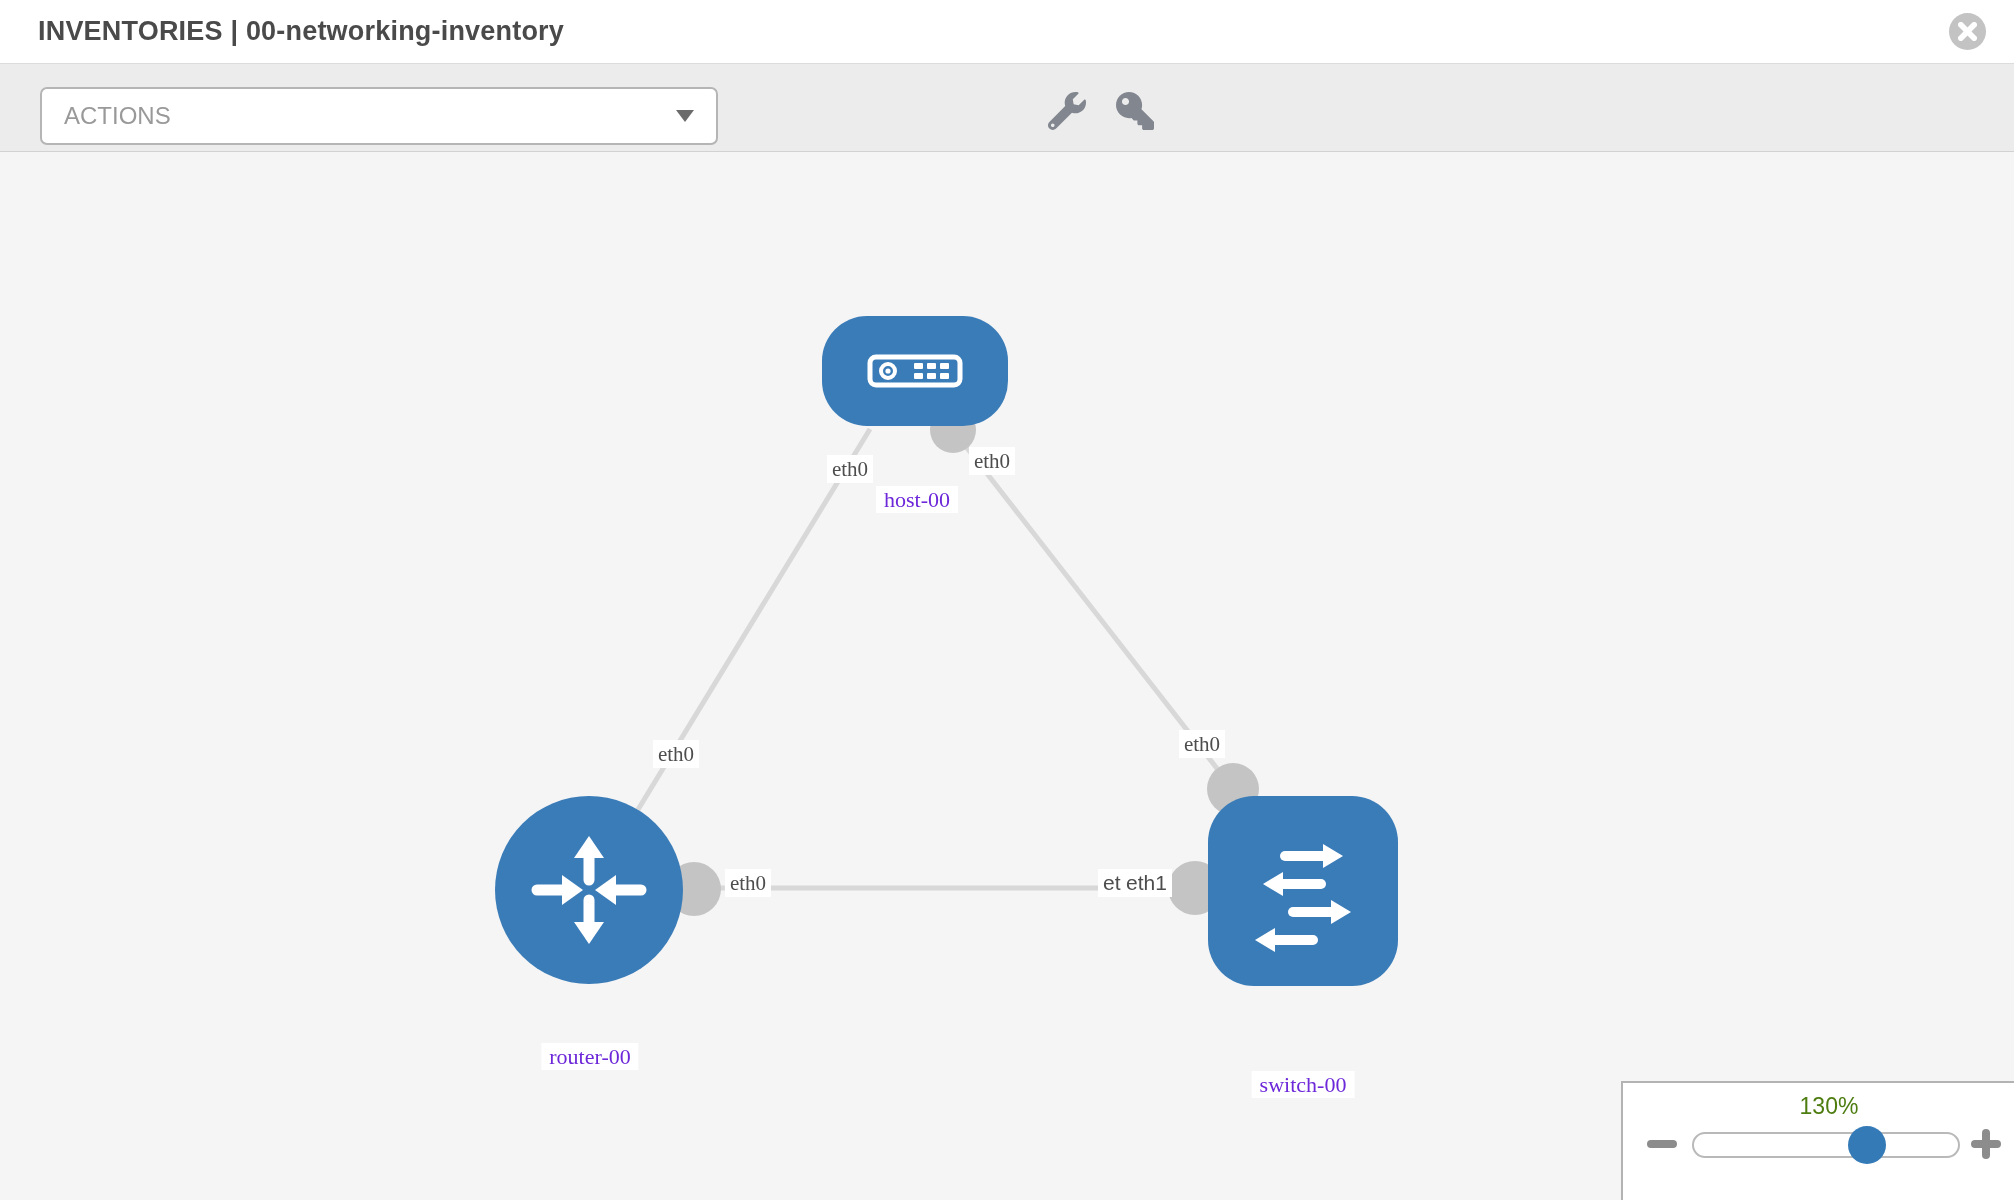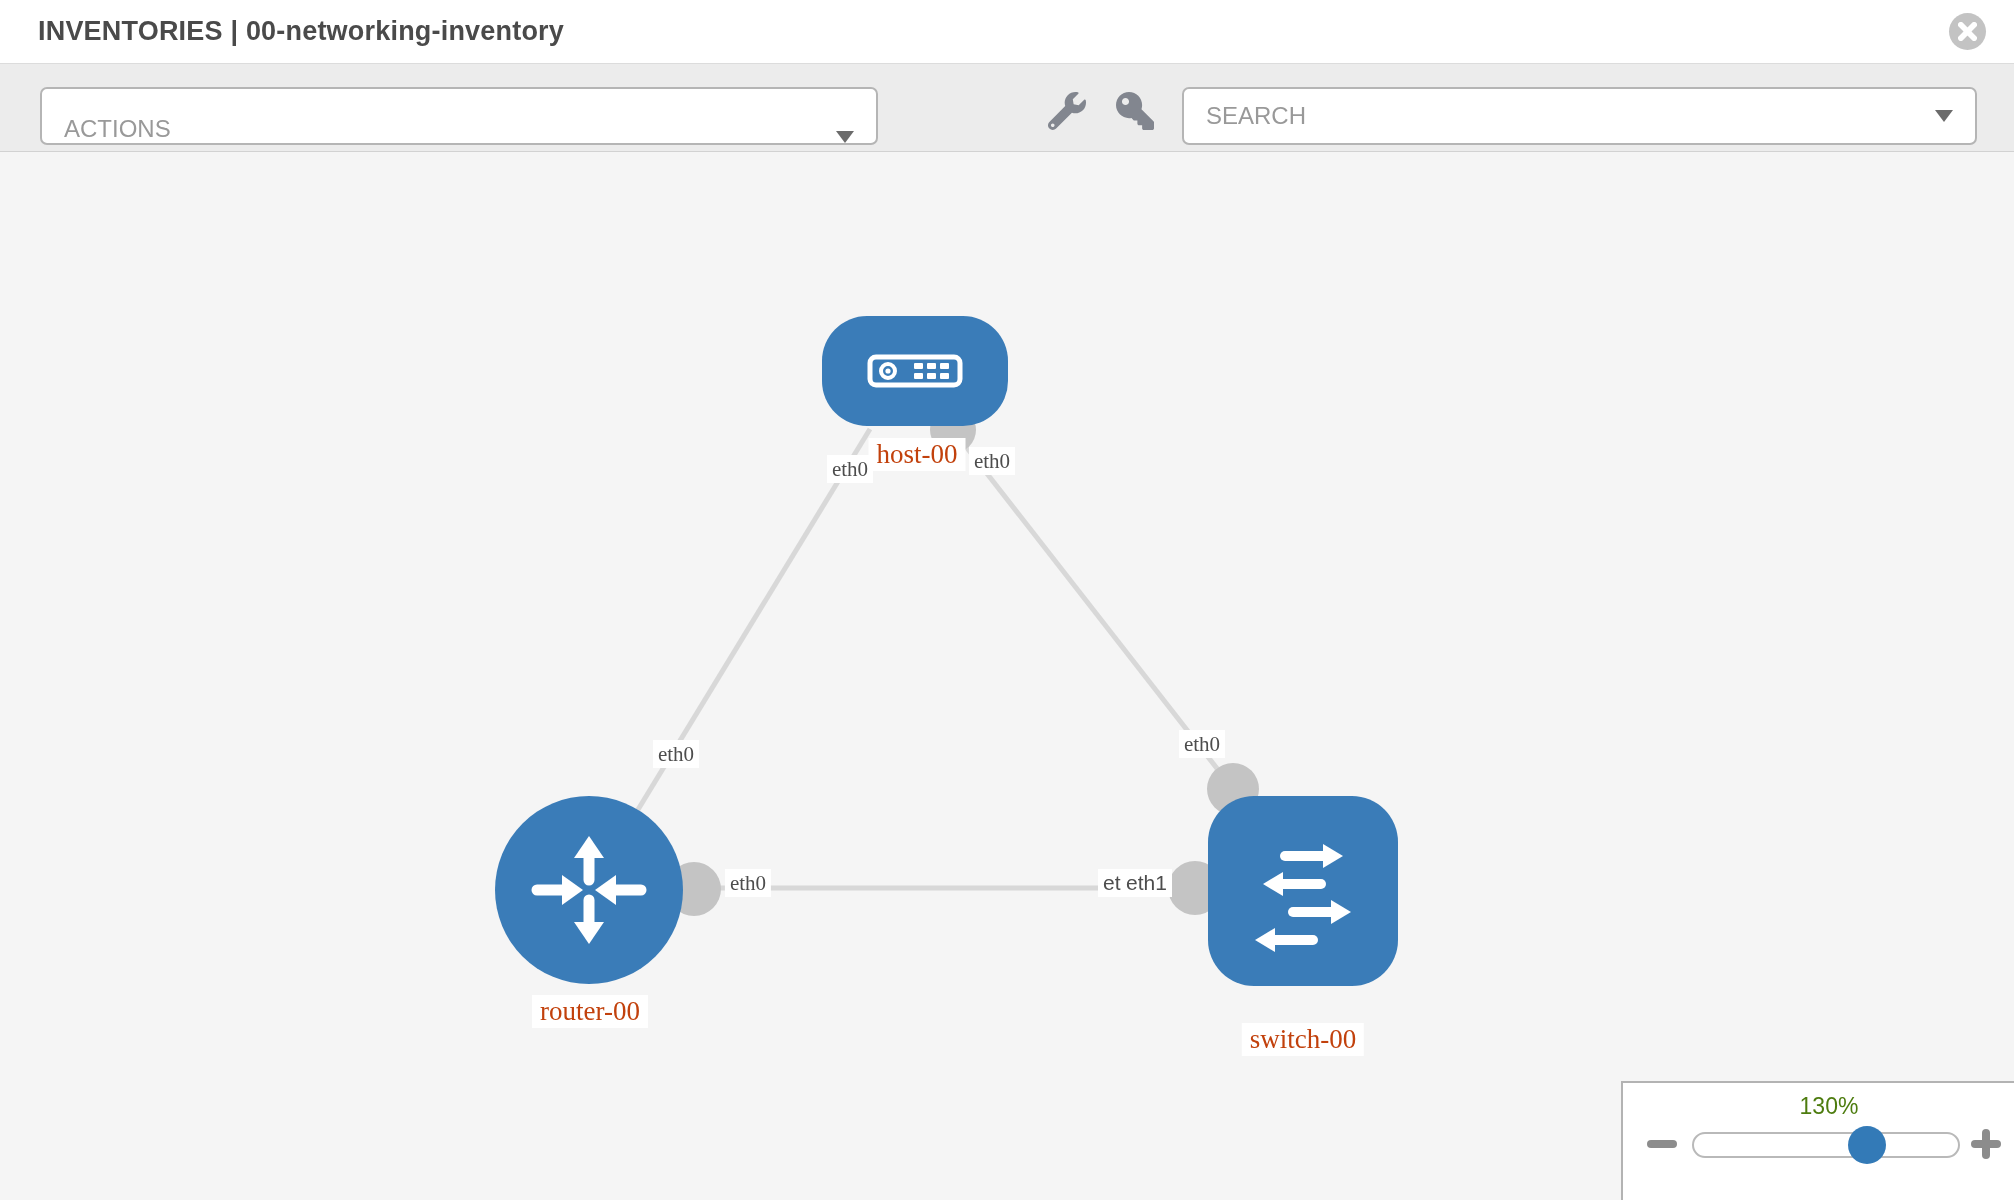--- a/index.html
+++ b/index.html
@@ -14,21 +14,21 @@
   .close-btn { position:absolute; right:28px; top:13px; width:37px; height:37px;
     border-radius:50%; background:#c3c3c3; display:flex; align-items:center;
     justify-content:center; cursor:pointer; }
 
   
   .toolbar { height:88px; background:#ececec; border-bottom:1px solid #d2d2d2;
     position:relative; flex:none; }
   .dropdown { position:absolute; top:23px; height:58px; background:#fff;
     border:2px solid #b5b5b5; border-radius:7px; display:flex; align-items:center;
     justify-content:space-between; padding:0 22px; cursor:pointer; }
-  .dd-actions { left:40px; width:838px;align-items:flex-end; }
+  .dd-actions { left:40px; width:678px; }
   .dd-search { left:1182px; width:795px; }
   .dd-label { font-size:24px; color:#999; }
   .caret { width:0; height:0; border-left:9px solid transparent;
     border-right:9px solid transparent; border-top:12px solid #6b6b6b; }
   .tool-icon { position:absolute; top:28px; width:38px; height:38px; cursor:pointer; }
   .tool-icon svg { width:100%; height:100%; fill:#82868f; }
   .icon-wrench { left:1048px; }
   .icon-key { left:1116px; }
 
   
@@ -38,21 +38,21 @@
   svg.edges circle { fill:#c4c4c4; }
 
   .node { position:absolute; background:#3a7cb8; display:flex; align-items:center;
     justify-content:center; z-index:2; cursor:pointer; }
   .node-host   { left:822px;  top:164px; width:186px; height:110px; border-radius:45px; }
   .node-router { left:495px;  top:644px; width:188px; height:188px; border-radius:50%; }
   .node-switch { left:1208px; top:644px; width:190px; height:190px; border-radius:46px; }
 
   .chip { position:absolute; background:#fff; color:#4d4d4d; font-size:21px;
     line-height:1.15; padding:2px 5px; white-space:nowrap; z-index:3; }
-  .chip.name { font-size:27px; color:#c2410c; padding:1px 8px; }
+  .chip.name { font-size:22px; color:#6d28d9; padding:1px 8px;margin-top:48px; }
   .cx { transform:translateX(-50%);font-family:Liberation Serif, serif; }
   .chip.front { z-index:4; }
 
   
   .zoom-panel { position:absolute; left:1621px; top:929px; right:-4px; bottom:-6px;
     background:#fff; border:2px solid #b3b3b3; z-index:10; }
   .zoom-value { position:absolute; left:96px; top:10px; width:220px; text-align:center;
     font-size:23px; color:#4d7c0f; }
   .zoom-minus { position:absolute; left:24px; top:57px; width:30px; height:8px;
     border-radius:4px; background:#8c8c8c; cursor:pointer; }
@@ -92,24 +92,20 @@
       </svg>
     </div>
     <div class="tool-icon icon-key">
       <svg viewBox="0 0 512 512">
         <g transform="scale(-1,1) translate(-512,0)">
           <path d="M512 176.001C512 273.203 433.202 352 336 352c-11.22 0-22.19-1.062-32.827-3.069l-24.012 27.014A23.999 23.999 0 0 1 261.223 384H224v40c0 13.255-10.745 24-24 24h-40v40c0 13.255-10.745 24-24 24H24c-13.255 0-24-10.745-24-24v-78.059c0-6.365 2.529-12.47 7.029-16.971l161.802-161.802C163.108 213.814 160 195.271 160 176 160 78.798 238.797.001 335.999 0 433.488-.001 512 78.511 512 176.001zM336 128c0 26.51 21.49 48 48 48s48-21.49 48-48-21.49-48-48-48-48 21.49-48 48z"></path>
         </g>
       </svg>
     </div>
 
-    <div class="dropdown dd-search">
-      <span class="dd-label">SEARCH</span>
-      <span class="caret"></span>
-    </div>
   </div>
 
   <div class="canvas">
 
     <svg class="edges" width="2014" height="1047" viewBox="0 0 2014 1047">
       <line x1="870" y1="277" x2="589" y2="738"></line>
       <line x1="953" y1="278" x2="1233" y2="637"></line>
       <line x1="694" y1="736" x2="1195" y2="736"></line>
       <circle cx="953" cy="278" r="23"></circle>
       <circle cx="694" cy="737" r="27"></circle>

